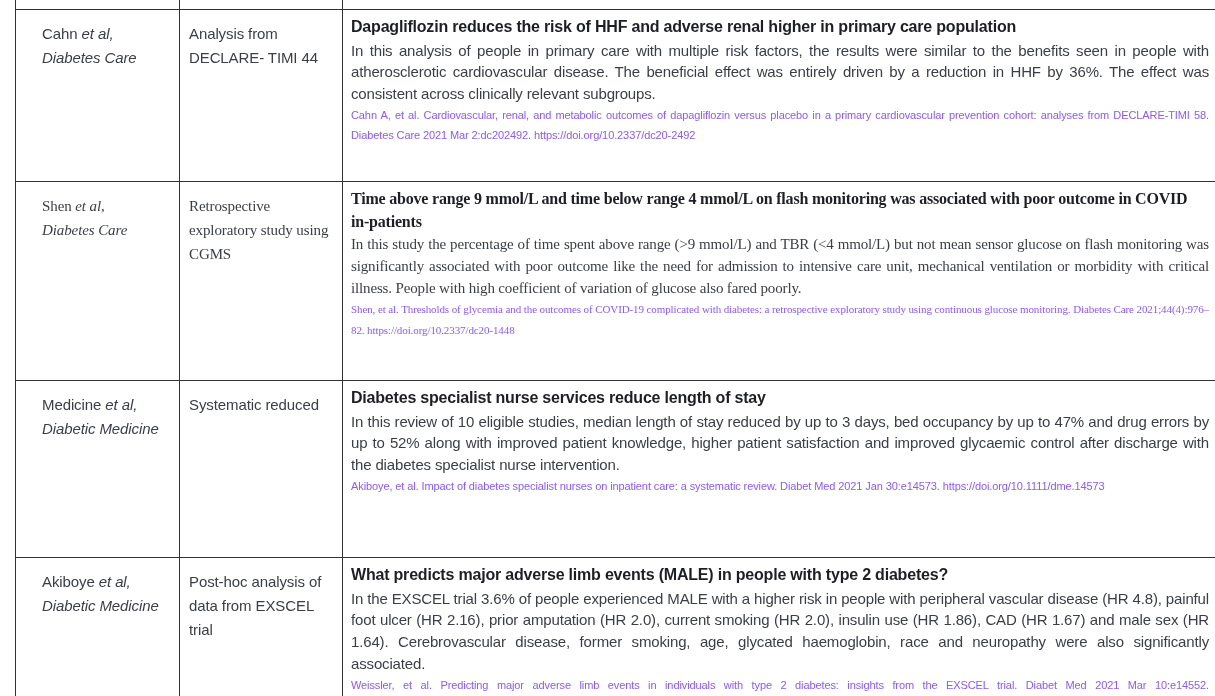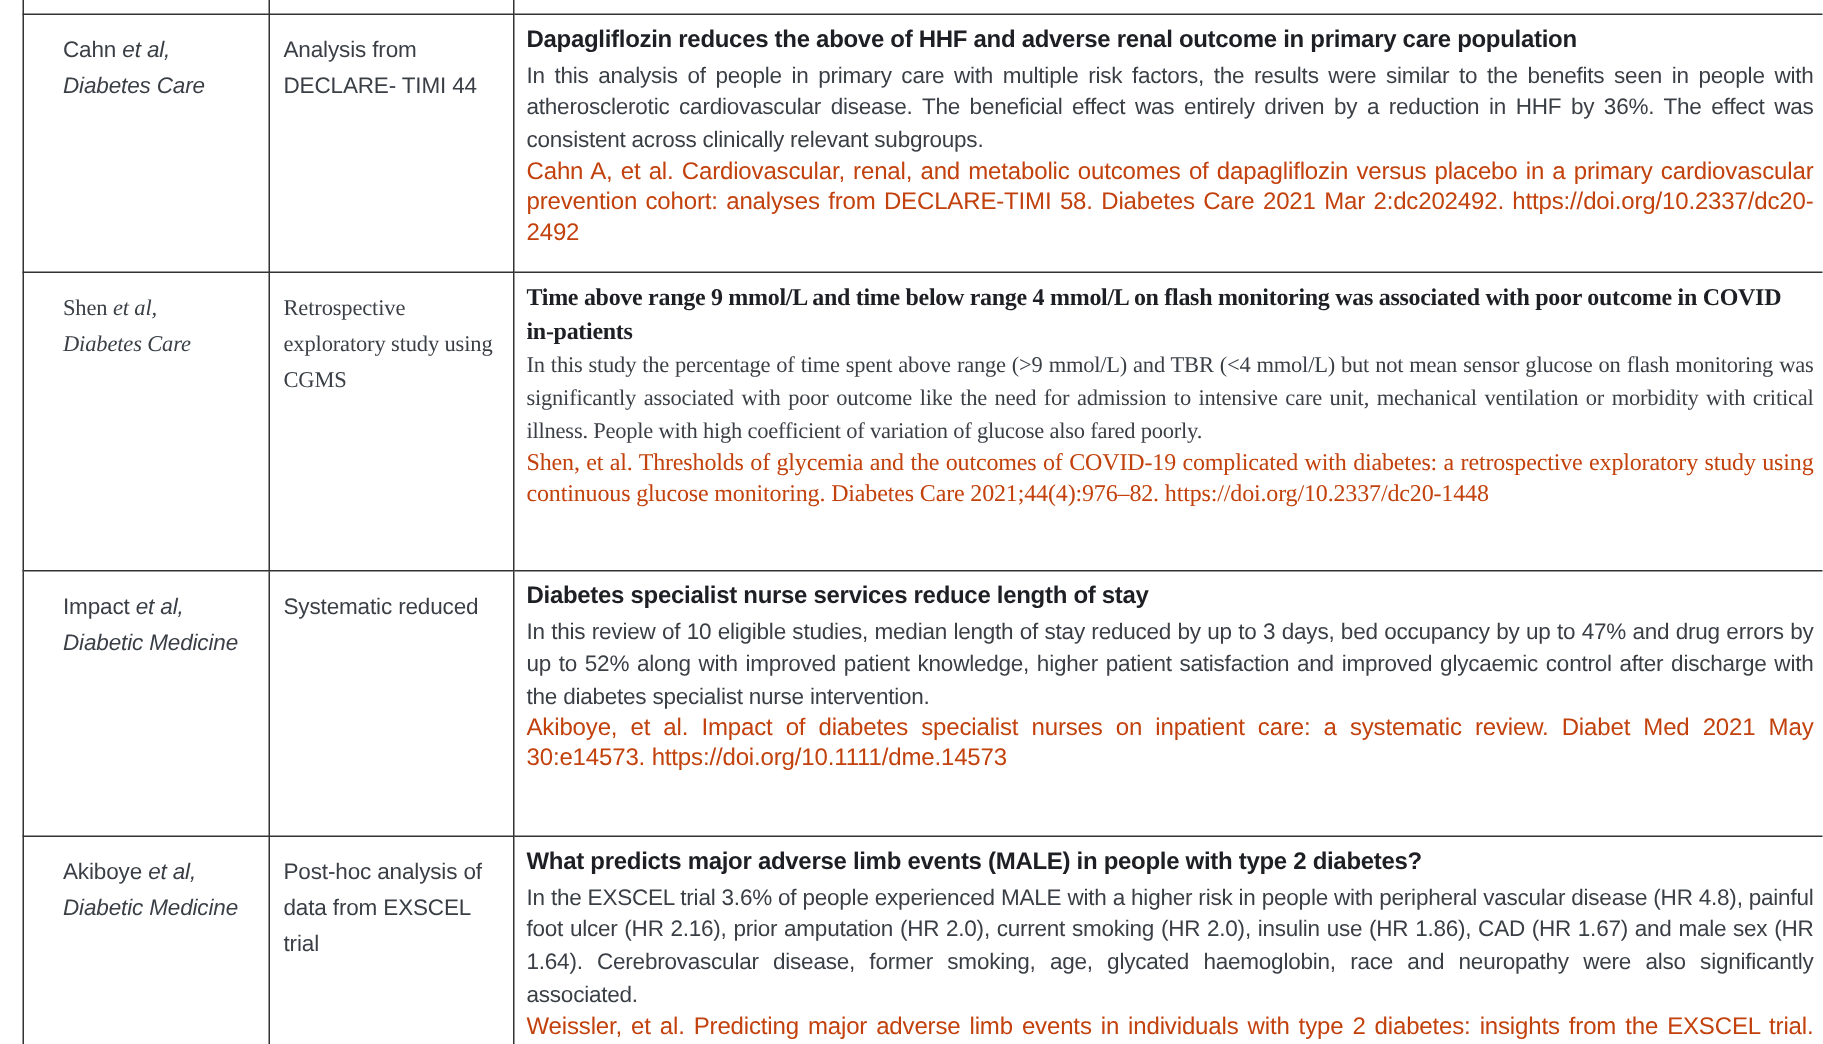--- a/index.html
+++ b/index.html
@@ -62,22 +62,22 @@
     margin: 0 0 1px 0;
   }
   .article-summary {
     font-size: 15px;
     color: #3a3f46;
     line-height: 21.8px;
     text-align: justify;
     letter-spacing: -0.15px;
   }
   .article-citation {
-    font-size: 16px;
-    color: #c2410c;
+    font-size: 11px;
+    color: #8b5cf6;
     line-height: 20.4px;
     text-align: justify;
     letter-spacing: -0.1px;
   }
   tr.row-spacer-top td { height: 46px; }
   tr.row-1 td { height: 155px; }
   tr.row-2 td { height: 182px; font-family: Liberation Serif, serif; }
   tr.row-3 td { height: 160px; }
   tr.row-4 td { height: 185px; }
 </style>
@@ -99,49 +99,49 @@
       <td></td>
     </tr>
 
     <tr class="row-1">
       <td class="cell-source">
         <div><span>Cahn</span> <i>et al,</i></div>
         <div><i>Diabetes Care</i></div>
       </td>
       <td class="cell-type"><span>Analysis from DECLARE- TIMI 44</span></td>
       <td class="cell-main">
-        <div class="article-title">Dapagliflozin reduces the above of HHF and adverse renal outcome in primary care population</div>
+        <div class="article-title">Dapagliflozin reduces the risk of HHF and adverse renal higher in primary care population</div>
         <div class="article-summary">In this analysis of people in primary care with multiple risk factors, the results were similar to the benefits seen in people with atherosclerotic cardiovascular disease. The beneficial effect was entirely driven by a reduction in HHF by 36%. The effect was consistent across clinically relevant subgroups.</div>
         <div class="article-citation">Cahn A, et al. Cardiovascular, renal, and metabolic outcomes of dapagliflozin versus placebo in a primary cardiovascular prevention cohort: analyses from DECLARE-TIMI 58. Diabetes Care 2021 Mar 2:dc202492. https://doi.org/10.2337/dc20-2492</div>
       </td>
     </tr>
 
     <tr class="row-2">
       <td class="cell-source">
         <div><span>Shen</span> <i>et al,</i></div>
         <div><i>Diabetes Care</i></div>
       </td>
       <td class="cell-type"><span>Retrospective exploratory study using CGMS</span></td>
       <td class="cell-main">
         <div class="article-title">Time above range 9 mmol/L and time below range 4 mmol/L on flash monitoring was associated with poor outcome in COVID in-patients</div>
         <div class="article-summary">In this study the percentage of time spent above range (&gt;9 mmol/L) and TBR (&lt;4 mmol/L) but not mean sensor glucose on flash monitoring was significantly associated with poor outcome like the need for admission to intensive care unit, mechanical ventilation or morbidity with critical illness. People with high coefficient of variation of glucose also fared poorly.</div>
         <div class="article-citation">Shen, et al. Thresholds of glycemia and the outcomes of COVID-19 complicated with diabetes: a retrospective exploratory study using continuous glucose monitoring. Diabetes Care 2021;44(4):976–82. https://doi.org/10.2337/dc20-1448</div>
       </td>
     </tr>
 
     <tr class="row-3">
       <td class="cell-source">
-        <div><span>Impact</span> <i>et al,</i></div>
+        <div><span>Medicine</span> <i>et al,</i></div>
         <div><i>Diabetic Medicine</i></div>
       </td>
       <td class="cell-type"><span>Systematic reduced</span></td>
       <td class="cell-main">
         <div class="article-title">Diabetes specialist nurse services reduce length of stay</div>
         <div class="article-summary">In this review of 10 eligible studies, median length of stay reduced by up to 3 days, bed occupancy by up to 47% and drug errors by up to 52% along with improved patient knowledge, higher patient satisfaction and improved glycaemic control after discharge with the diabetes specialist nurse intervention.</div>
-        <div class="article-citation">Akiboye, et al. Impact of diabetes specialist nurses on inpatient care: a systematic review. Diabet Med 2021 May 30:e14573. https://doi.org/10.1111/dme.14573</div>
+        <div class="article-citation">Akiboye, et al. Impact of diabetes specialist nurses on inpatient care: a systematic review. Diabet Med 2021 Jan 30:e14573. https://doi.org/10.1111/dme.14573</div>
       </td>
     </tr>
 
     <tr class="row-4">
       <td class="cell-source">
         <div><span>Akiboye</span> <i>et al,</i></div>
         <div><i>Diabetic Medicine</i></div>
       </td>
       <td class="cell-type"><span>Post-hoc analysis of data from EXSCEL trial</span></td>
       <td class="cell-main">

